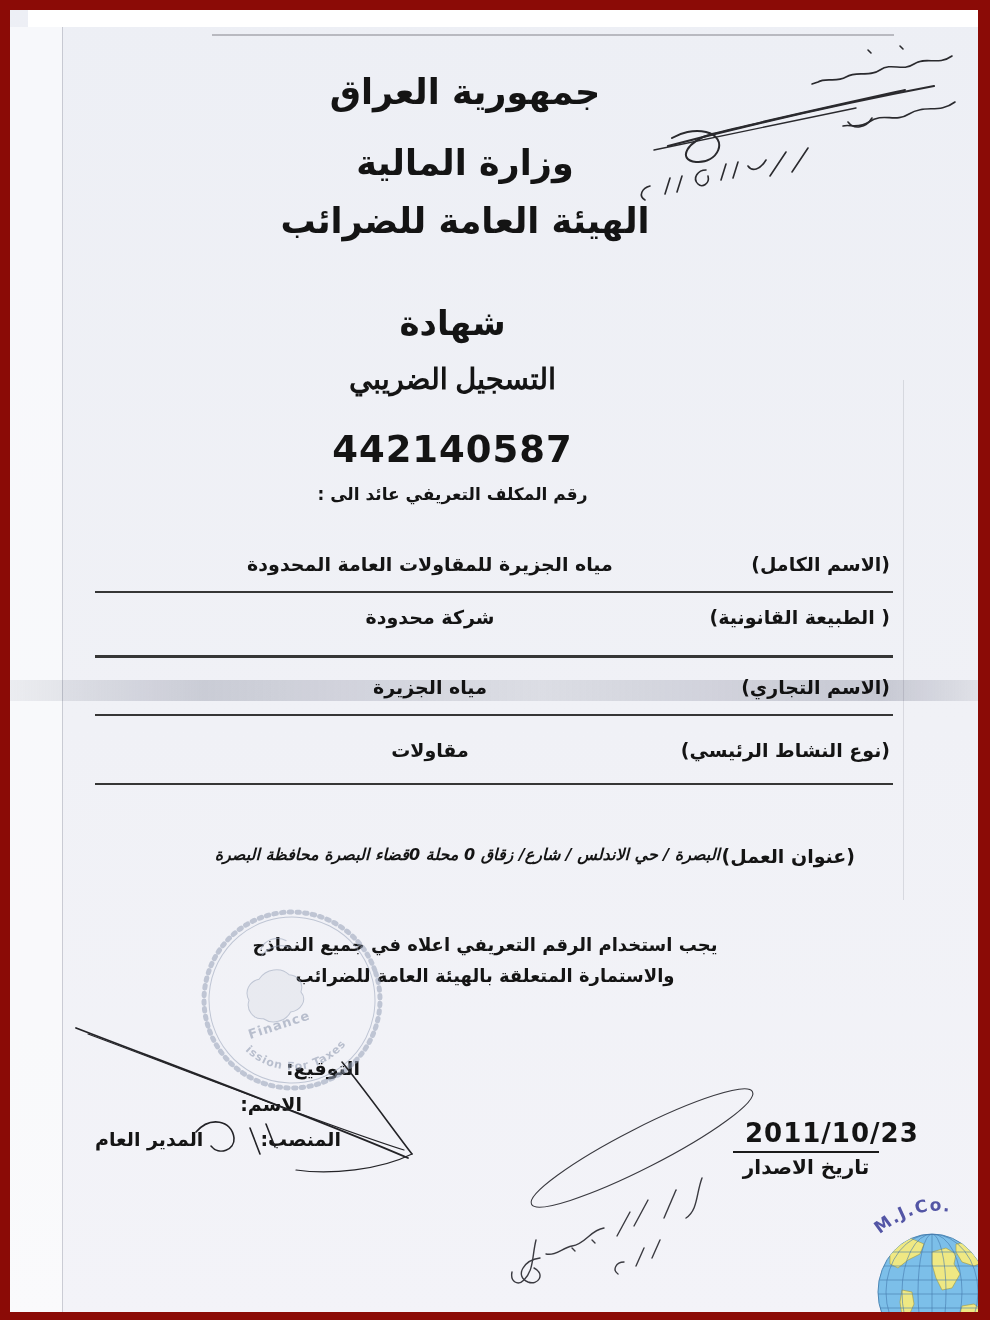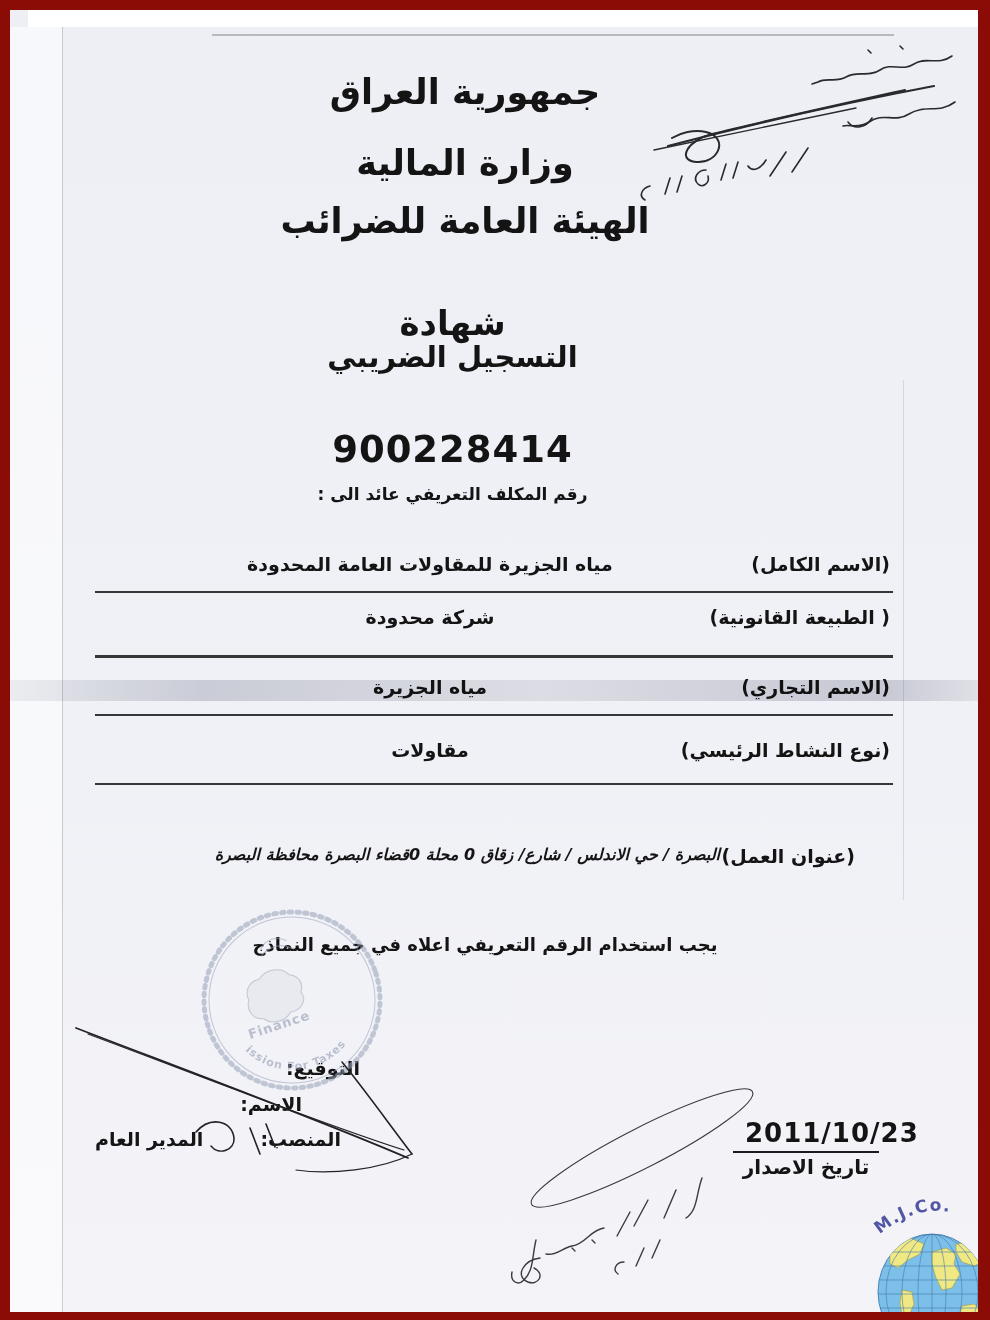--- a/index.html
+++ b/index.html
@@ -31,22 +31,22 @@
   <div class="artifact" style="left:212px;top:34px;width:682px;height:2px;background:rgba(120,120,128,.45);filter:blur(.6px);"></div>
   <div class="artifact" style="left:10px;top:680px;width:968px;height:21px;z-index:7;mix-blend-mode:multiply;
               background:linear-gradient(90deg,rgba(168,170,182,.15),rgba(160,163,176,.42) 20%,rgba(170,172,184,.25) 55%,rgba(158,160,174,.45) 90%,rgba(168,170,182,.2));filter:blur(.7px);"></div>
   <div class="artifact" style="left:903px;top:380px;width:1px;height:520px;background:rgba(140,142,155,.25);"></div>
 
   <div class="t center hdr" dir="rtl" style="top:72px;">جمهورية العراق</div>
   <div class="t center hdr" dir="rtl" style="top:143px;">وزارة المالية</div>
   <div class="t" dir="rtl" style="top:303px;left:50px;width:805px;text-align:center;font-size:34px;">شهادة</div>
 
   <div class="t center hdr" dir="rtl" style="top:201px;">الهيئة العامة للضرائب</div>
-  <div class="t" dir="rtl" style="top:340px;left:50px;width:805px;text-align:center;font-size:29px;">التسجيل الضريبي</div>
-  <div class="t" style="top:428px;left:50px;width:805px;text-align:center;font-size:37px;letter-spacing:1px;">900228414</div>
+  <div class="t" dir="rtl" style="top:362px;left:50px;width:805px;text-align:center;font-size:29px;font-family:Liberation Serif, serif;">التسجيل الضريبي</div>
+  <div class="t" style="top:428px;left:50px;width:805px;text-align:center;font-size:37px;letter-spacing:1px;">442140587</div>
   <div class="t" dir="rtl" style="top:484px;left:50px;width:805px;text-align:center;font-size:17px;">رقم المكلف التعريفي عائد الى :</div>
 
   <div class="t flabel" dir="rtl" style="top:553px;">(الاسم الكامل)</div>
   <div class="t fvalue" dir="rtl" style="top:553px;">مياه الجزيرة للمقاولات العامة المحدودة</div>
   <div class="rule" style="top:591px;"></div>
 
   <div class="t flabel" dir="rtl" style="top:606px;margin-left:44px;">( الطبيعة القانونية)</div>
   <div class="t fvalue" dir="rtl" style="top:606px;">شركة محدودة</div>
   <div class="rule" style="top:655px;height:3px;"></div>
 
@@ -55,20 +55,21 @@
   <div class="rule" style="top:714px;"></div>
 
   <div class="t flabel" dir="rtl" style="top:739px;">(نوع النشاط الرئيسي)</div>
   <div class="t fvalue" dir="rtl" style="top:739px;">مقاولات</div>
   <div class="rule" style="top:783px;"></div>
 
   <div class="t" dir="rtl" style="top:845px;right:135px;text-align:right;font-size:19px;">(عنوان العمل)</div>
   <div class="t" dir="rtl" style="top:845px;left:110px;width:610px;text-align:right;font-size:16px;font-style:italic;">البصرة / حي الاندلس /  شارع/ زقاق 0 محلة 0قضاء البصرة  محافظة البصرة</div>
 
   <div class="t" dir="rtl" style="top:934px;left:70px;width:830px;text-align:center;font-size:18px;">يجب استخدام الرقم التعريفي اعلاه في جميع النماذج</div>
+  <div class="t" dir="rtl" style="top:965px;left:70px;width:830px;text-align:center;font-size:18px;">والاستمارة المتعلقة بالهيئة العامة للضرائب</div>
 
   <div class="t" dir="rtl" style="top:1057px;right:630px;font-size:19px;">التوقيع:</div>
   <div class="t" dir="rtl" style="top:1093px;right:688px;font-size:19px;">الاسم:</div>
   <div class="poslinewrap">
     <span>المنصب:</span>
     <span>المدير العام</span>
   </div>
 
   <div class="t datebig" style="top:1118px;left:745px;width:140px;text-align:center;">2011/10/23</div>
   <div class="artifact" style="left:733px;top:1151px;width:146px;height:2px;background:#1b1b1b;z-index:6;"></div>

